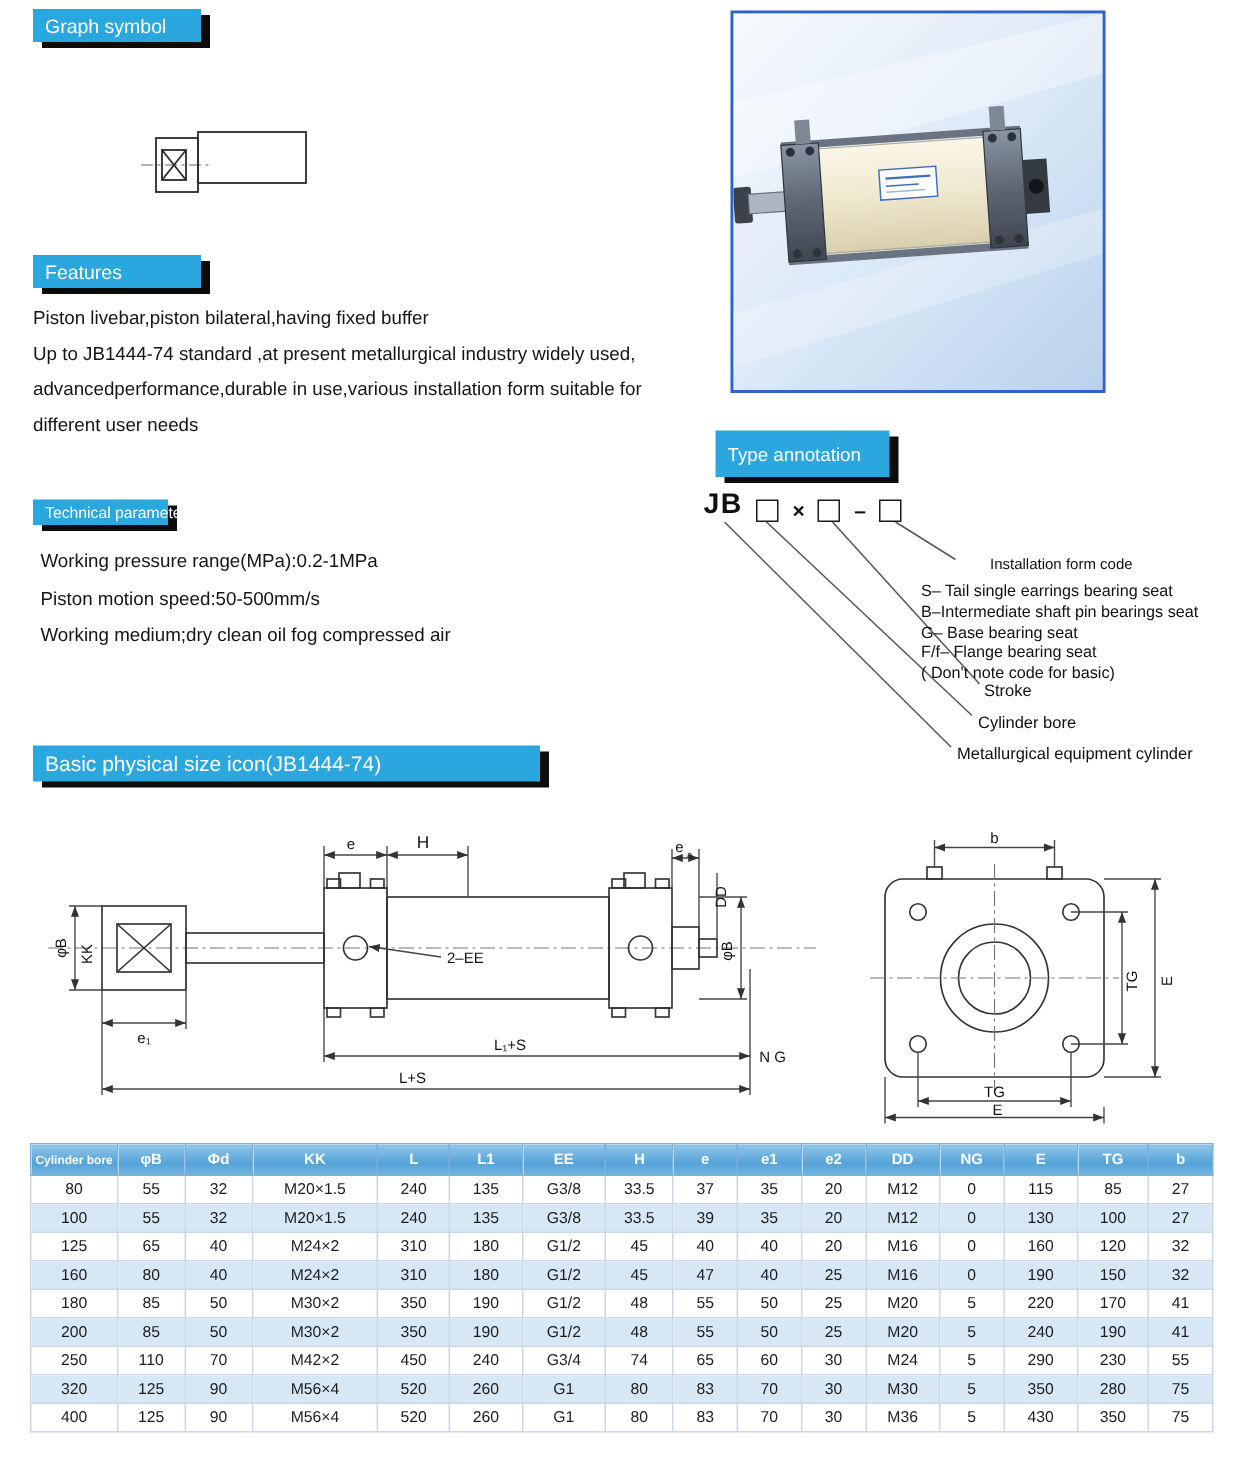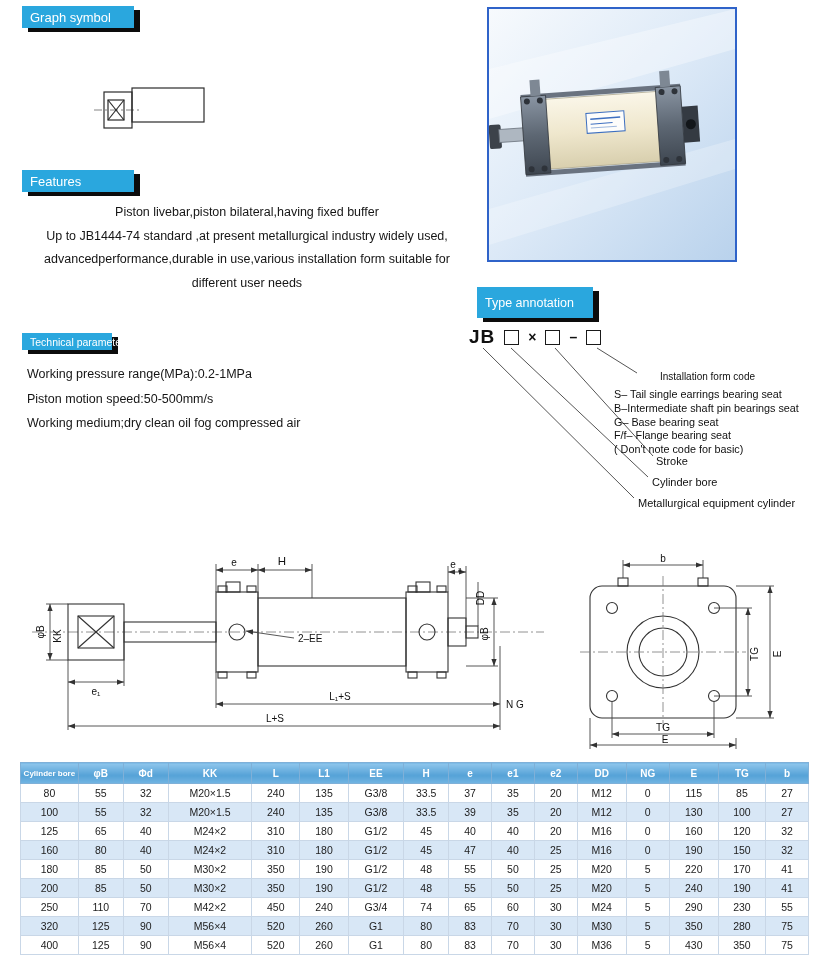--- a/index.html
+++ b/index.html
@@ -19,24 +19,24 @@
   .hdr-type    { left:477px; top:287px; width:116px; height:31px; font-size:12.5px; }
   .hdr-basic   { left:22px;  top:497px; width:338px; height:24px; font-size:14px; }
 
   .graph-drawing { position:absolute; left:92px; top:80px; }
 
   .product-photo {
     position:absolute; left:487px; top:7px; width:250px; height:255px;
     border:2px solid #2f63c9; background:#e8f1fb;
   }
 
-  .features-text { position:absolute; left:22px; top:201px; width:450px; font-size:12.5px; line-height:23.5px; color:#151515;text-align:center; }
+  .features-text { position:absolute; left:22px; top:201px; width:450px; font-size:12.5px; line-height:23.5px; color:#151515; }
   .tech-text     { position:absolute; left:27px; top:362px; width:430px; font-size:12.5px; line-height:24.5px; color:#151515; }
 
-  .type-code { position:absolute; left:469px; top:326px; display:flex; align-items:center; }
+  .type-code { position:absolute; left:469px; top:326px; display:flex; align-items:flex-end; }
   .type-code .jb { font-size:19px; font-weight:bold; letter-spacing:1px; color:#101010; margin-right:9px; }
   .type-code .code-box { width:15px; height:15px; border:1.6px solid #1a1a1a; background:#fff; }
   .type-code .code-sep { font-size:14px; font-weight:bold; color:#101010; margin:0 9px; }
 
   .annot-lines { position:absolute; left:470px; top:346px; pointer-events:none; }
 
   .callout { position:absolute; font-size:11px; color:#101010; white-space:nowrap; }
   .co-install { left:660px; top:371px; font-size:10px; }
   .co-options { left:614px; top:388px; font-size:10.8px; line-height:13.8px; }
   .co-stroke  { left:656px; top:455px; }
@@ -61,20 +61,21 @@
 </style>
 </head>
 <body>
 
 <div class="page">
 
   <div class="sec-header hdr-graph">Graph symbol</div>
   <div class="sec-header hdr-feat">Features</div>
   <div class="sec-header hdr-tech">Technical parameters</div>
   <div class="sec-header hdr-type">Type annotation</div>
+  <div class="sec-header hdr-basic">Basic physical size icon(JB1444-74)</div>
 
   <svg class="graph-drawing" viewBox="0 0 125 62" width="125" height="62">
     <g stroke="#2b2b2b" fill="none" stroke-width="1.2">
       <line x1="2" y1="30" x2="48" y2="30" stroke="#666" stroke-width="0.8" stroke-dasharray="8,3,2,3"></line>
       <rect x="12" y="12" width="28" height="36"></rect>
       <rect x="16" y="20" width="16" height="20"></rect>
       <line x1="16" y1="20" x2="32" y2="40"></line>
       <line x1="16" y1="40" x2="32" y2="20"></line>
       <rect x="40" y="8" width="72" height="34"></rect>
     </g>

